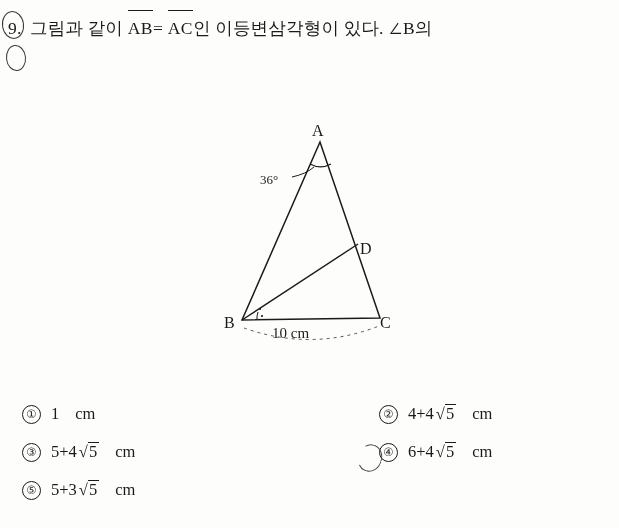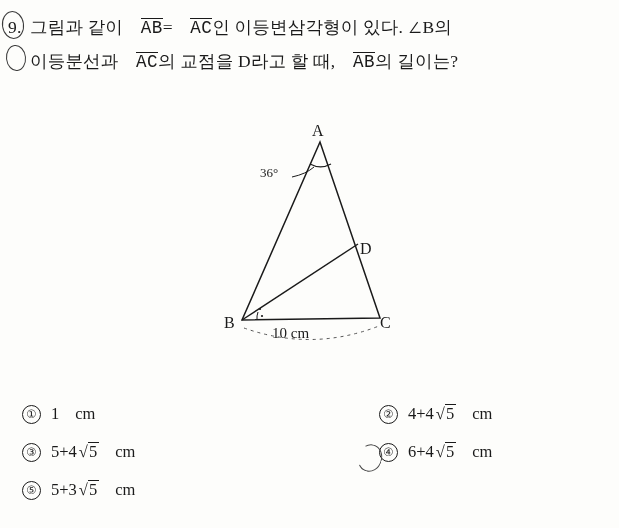--- a/index.html
+++ b/index.html
@@ -44,26 +44,25 @@
   .points-line {
     text-align: right;
     font-size: 17px;
     padding-right: 40px;
     line-height: 30px;
   }
 
   
   .seg {
     border-top: 1.3px solid #1a1a1a;
-    padding-top: 0px;
+    padding-top: 8px;
     display: inline-block;
     line-height: 1.05;
-    font-family: Liberation Mono, monospace;
+    font-family: Liberation Serif, serif;
     letter-spacing: 0.5px;
-    margin-left: 13px;
   }
 
   
   .figure {
     position: absolute;
     left: 200px;
     top: 120px;
     width: 250px;
     height: 245px;
   }
@@ -72,21 +71,21 @@
   }
   .fig-label {
     position: absolute;
     font-size: 16px;
     font-family: "Liberation Serif", serif;
   }
   .lbl-A { left: 112px; top: 2px; }
   .lbl-B { left: 24px; top: 194px; }
   .lbl-C { left: 180px; top: 194px; }
   .lbl-D { left: 160px; top: 120px; }
-  .lbl-36 { left: 60px; top: 45px; font-size: 13px; }
+  .lbl-36 { left: 60px; top: 52px; font-size: 13px; }
   .lbl-base { left: 72px; top: 205px; font-size: 15px; }
 
   
   .choices {
     position: absolute;
     left: 10px;
     top: 395px;
     width: 600px;
   }
   .choice-row {
@@ -161,23 +160,20 @@
 <body>
 
 <div class="page">
 
   <div class="question-block">
 
     <div class="q-line">
       <span class="q-num">9.</span><span>그림과  같이 </span><span class="seg">AB</span><span>= </span><span class="seg">AC</span><span>인  이등변삼각형이  있다.  ∠B의</span>
     </div>
 
-    <div class="q-line second">
-      <span>이등분선과 </span><span class="seg">AC</span><span>의  교점을  D라고  할  때, </span><span class="seg">AB</span><span>의  길이는?</span>
-    </div>
 
   </div>
 
   <div class="figure">
     <svg width="250" height="245" viewBox="0 0 250 245">
 
       <path d="M120 22 L42 200 L180 198 Z" fill="none" stroke="#1a1a1a" stroke-width="1.5"></path>
 
       <line x1="42" y1="200" x2="158" y2="124" stroke="#1a1a1a" stroke-width="1.4"></line>
 

